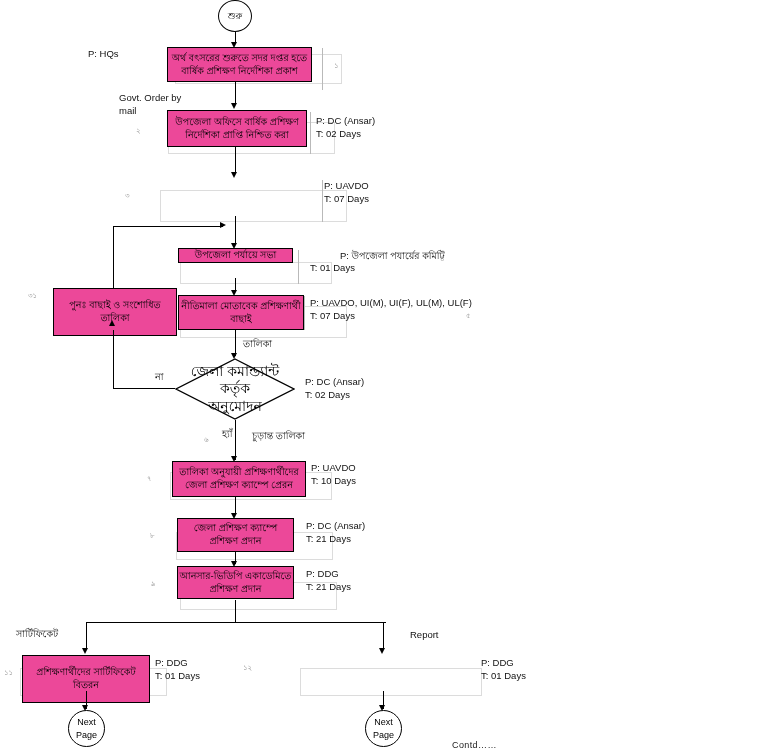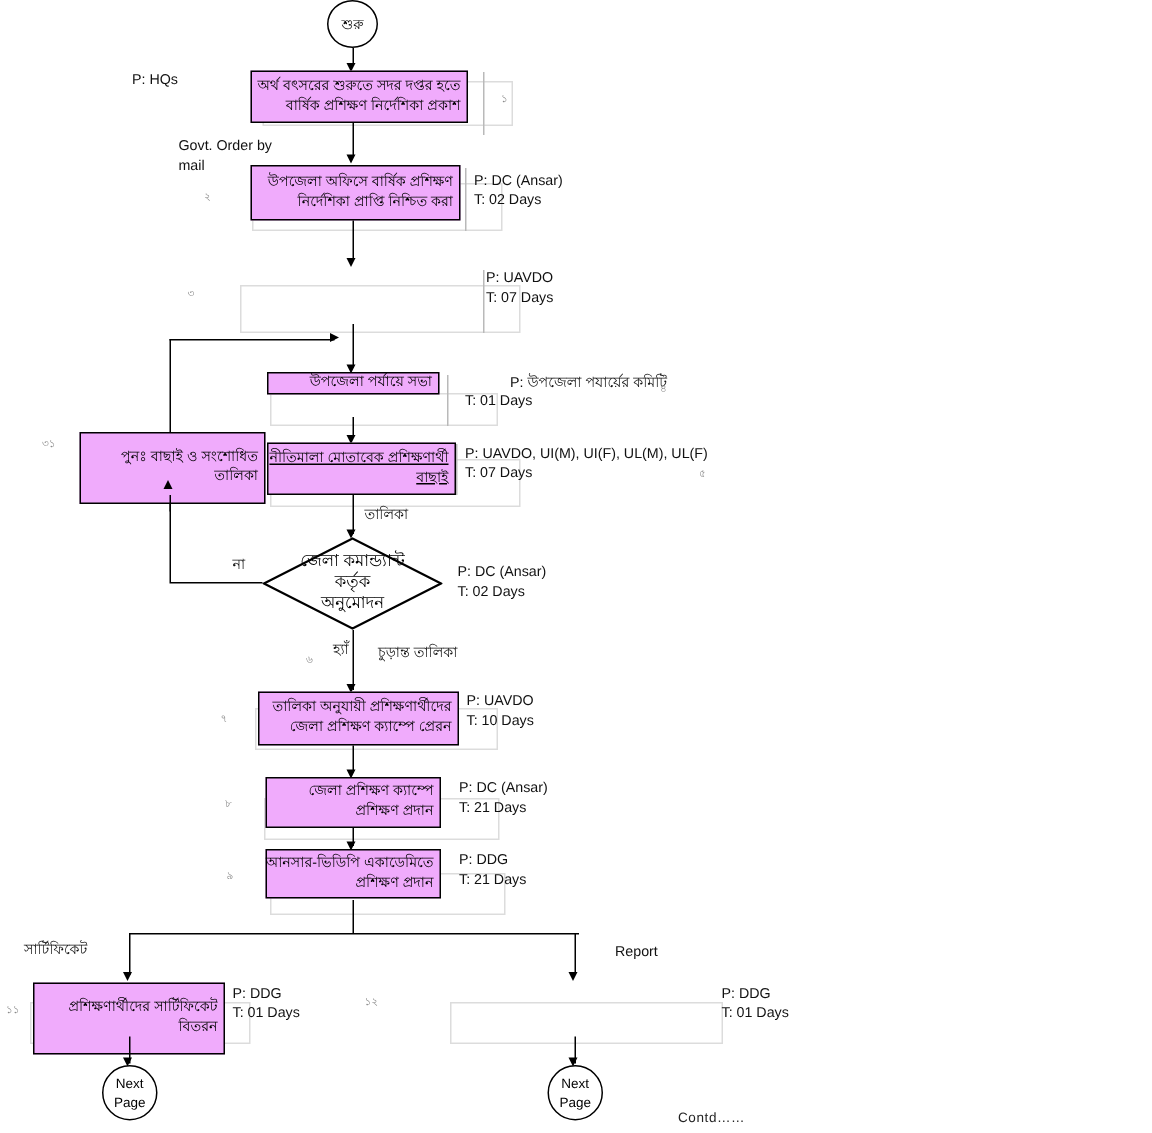--- a/index.html
+++ b/index.html
@@ -26,24 +26,23 @@
     box-sizing: border-box;
     display: flex;
     flex-direction: column;
     align-items: center;
     justify-content: center;
     text-align: center;
     line-height: 1.35;
   }
   .process {
     border: 1.4px solid #000;
-    background: #f0abfc;
+    background: #ec4899;
     font-size: 9.5px;
     padding: 0 4px;
-    align-items: flex-end;
   }
   .process .ln { display: block; white-space: nowrap; }
 
   .terminator {
     border: 1.4px solid #000;
     border-radius: 50%;
     background: #ffffff;
     font-size: 9px;
   }
 
@@ -56,21 +55,21 @@
     width: 100%; height: 100%;
   }
   .diamond-text {
     position: absolute;
     left: 0; top: 0;
     width: 100%; height: 100%;
     display: flex;
     flex-direction: column;
     align-items: center;
     justify-content: center;
-    font-size: 11px;
+    font-size: 14px;
     line-height: 1.25;
     text-align: center;
     pointer-events: none;
   }
 
   
   .vline {
     position: absolute;
     width: 0;
     border-left: 1.3px solid #000;
@@ -210,21 +209,21 @@
   </div>
   <div class="anno-bn" style="left:310px;top:250px;">
     <span style="white-space:pre-line;margin-left:30px;">P: উপজেলা পযার্য়ের কমিটি
 T: 01 Days</span>
   </div>
   <div class="marker" style="left:440px;top:253px;">৪</div>
 
   <div class="vline" style="left:235px;top:278px;height:14px;"></div>
   <div class="arrowhead-down" style="left:231.4px;top:290px;"></div>
 
-  <div class="node process" style="left:178px;top:295px;width:126px;height:35px;text-decoration:underline;">
+  <div class="node process" style="left:178px;top:295px;width:126px;height:35px;">
     <span class="ln">নীতিমালা মোতাবেক প্রশিক্ষণার্থী</span>
     <span class="ln">বাছাই</span>
   </div>
   <div class="anno" style="left:310px;top:297px;">P: UAVDO, UI(M), UI(F), UL(M), UL(F)
 T: 07 Days</div>
   <div class="marker" style="left:466px;top:310px;">৫</div>
 
   <div class="node process" style="left:53px;top:288px;width:124px;height:48px;">
     <span class="ln">পুনঃ  বাছাই ও সংশোধিত</span>
     <span class="ln">তালিকা</span>

